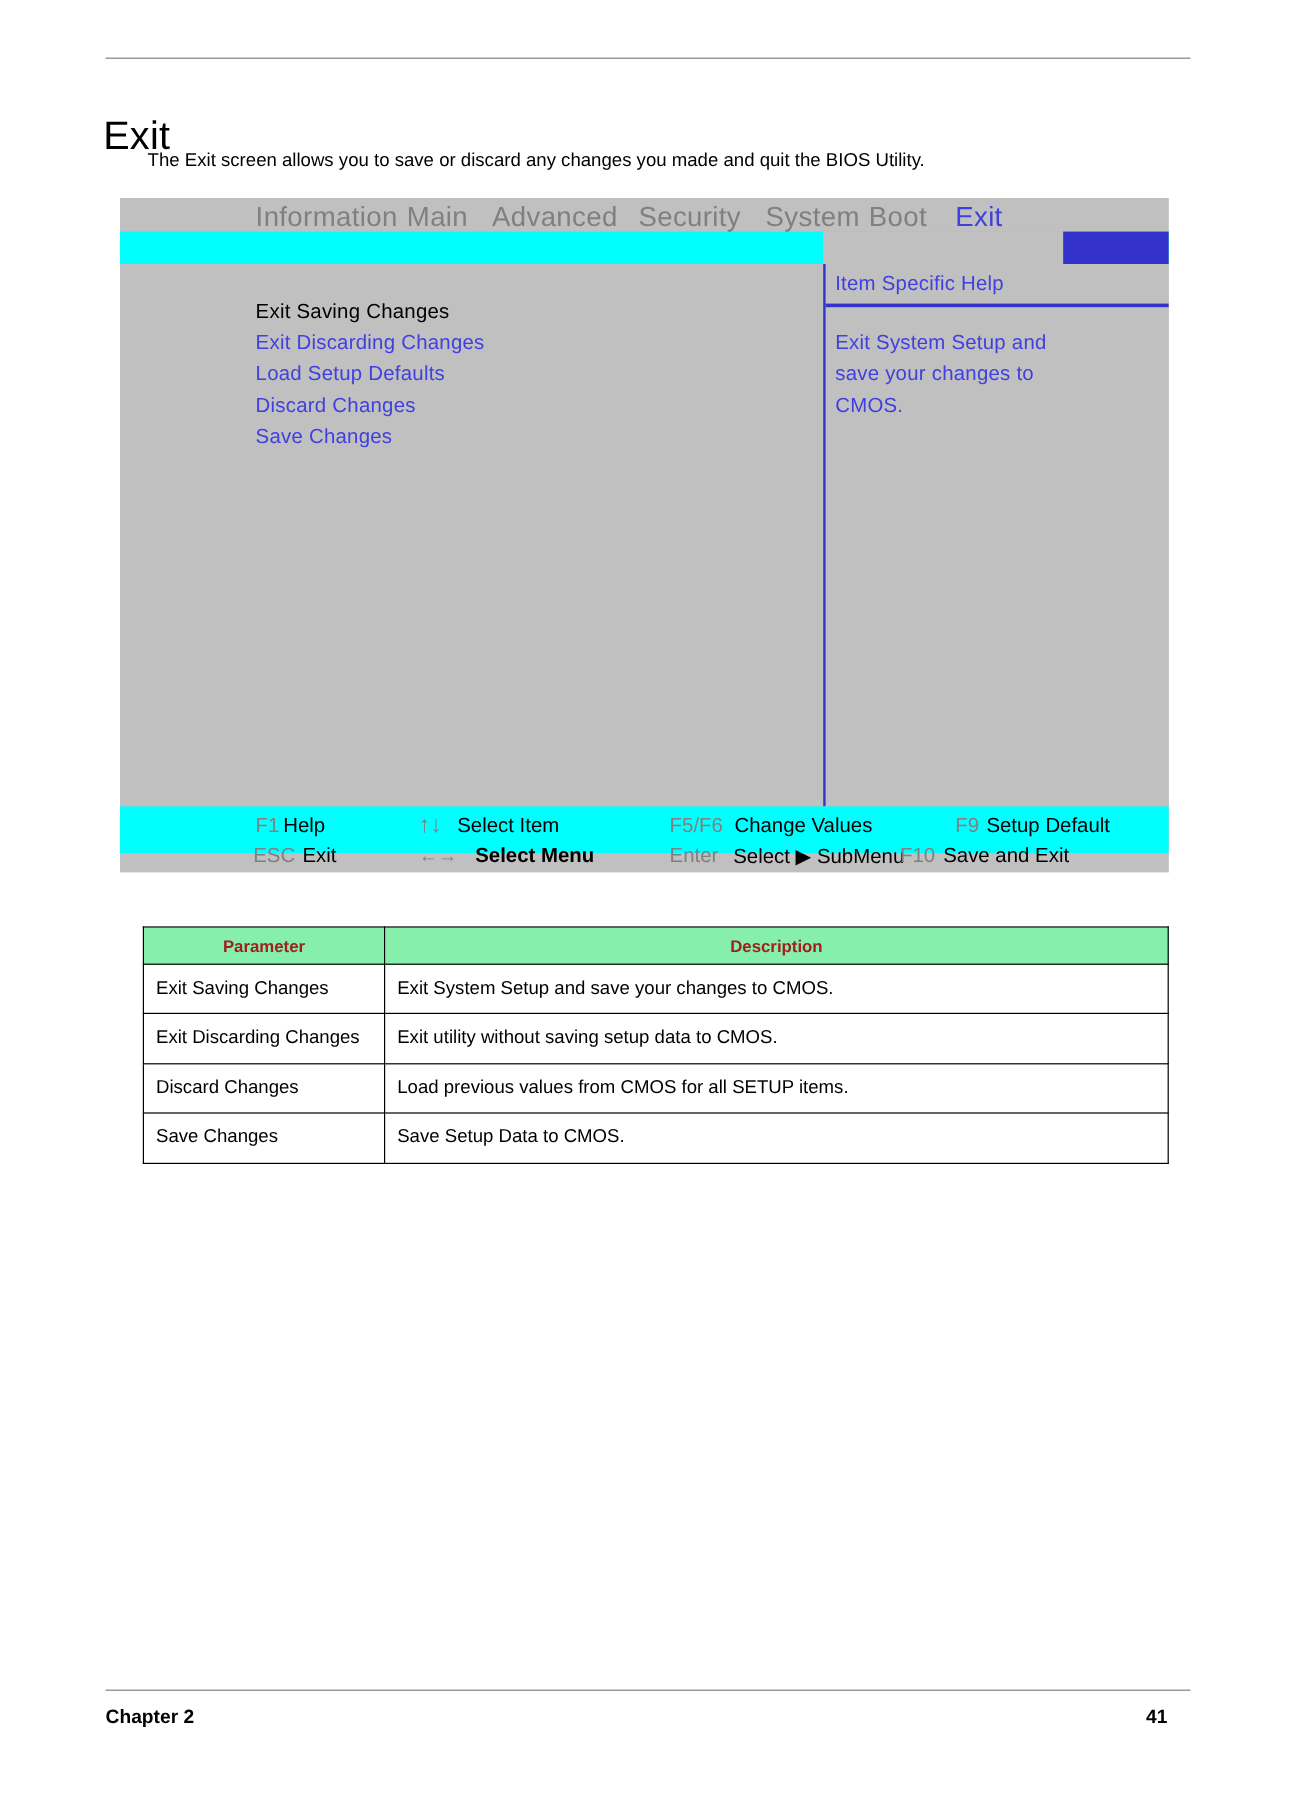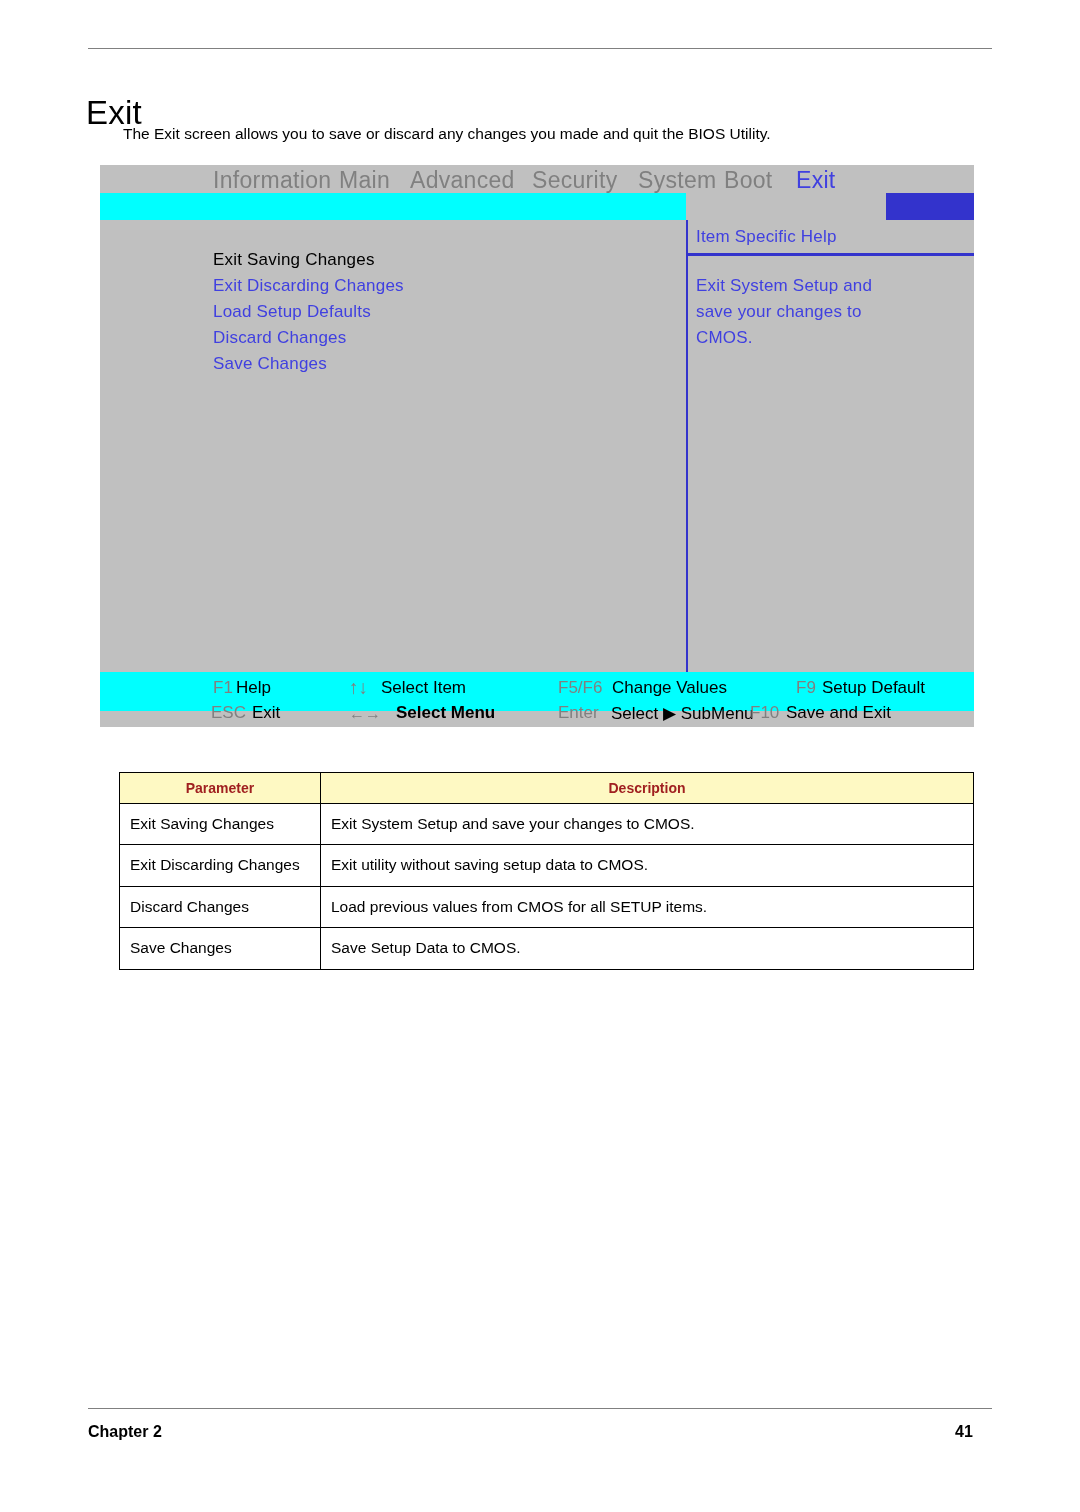--- a/index.html
+++ b/index.html
@@ -179,21 +179,21 @@
   
   .ptable {
     position: absolute;
     left: 119px;
     top: 772px;
     width: 855px;
     border-collapse: collapse;
     font-size: 15.5px;
   }
   .ptable th {
-    background: #fef9c3;
+    background: #86efac;
     border: 1px solid #000000;
     font-weight: bold;
     font-size: 14px;
     padding: 7px 0 7px 0;
     color: #a02020;
   }
   .ptable td {
     border: 1px solid #000000;
     padding: 9px 10px 9px 10px;
     vertical-align: top;

